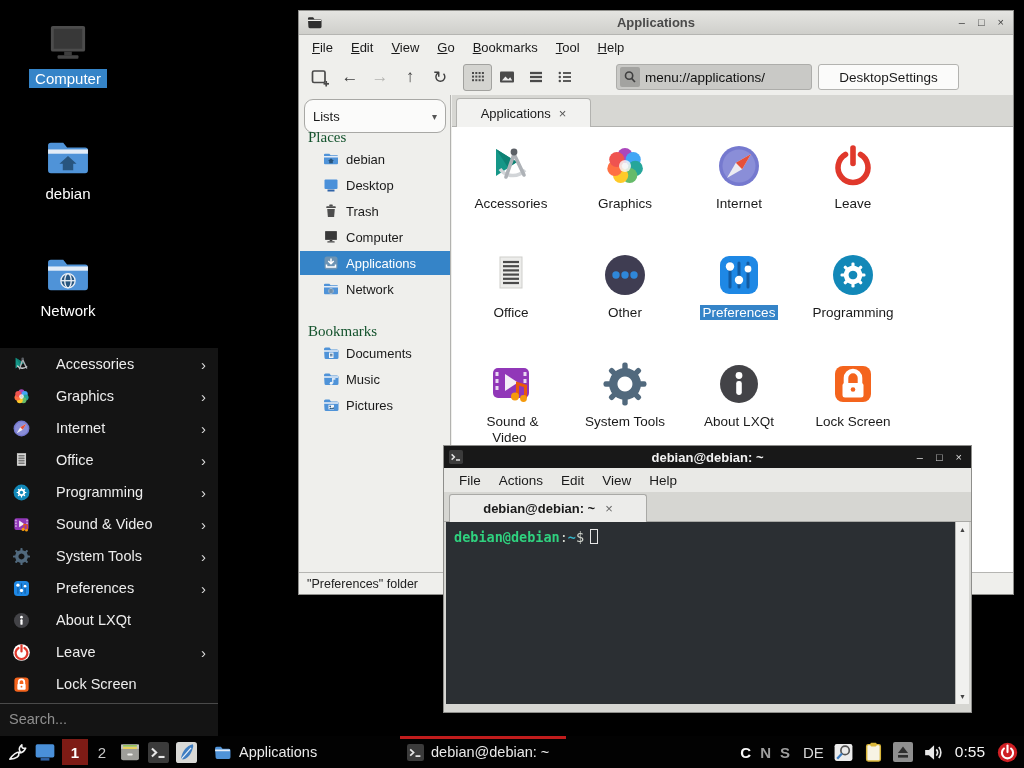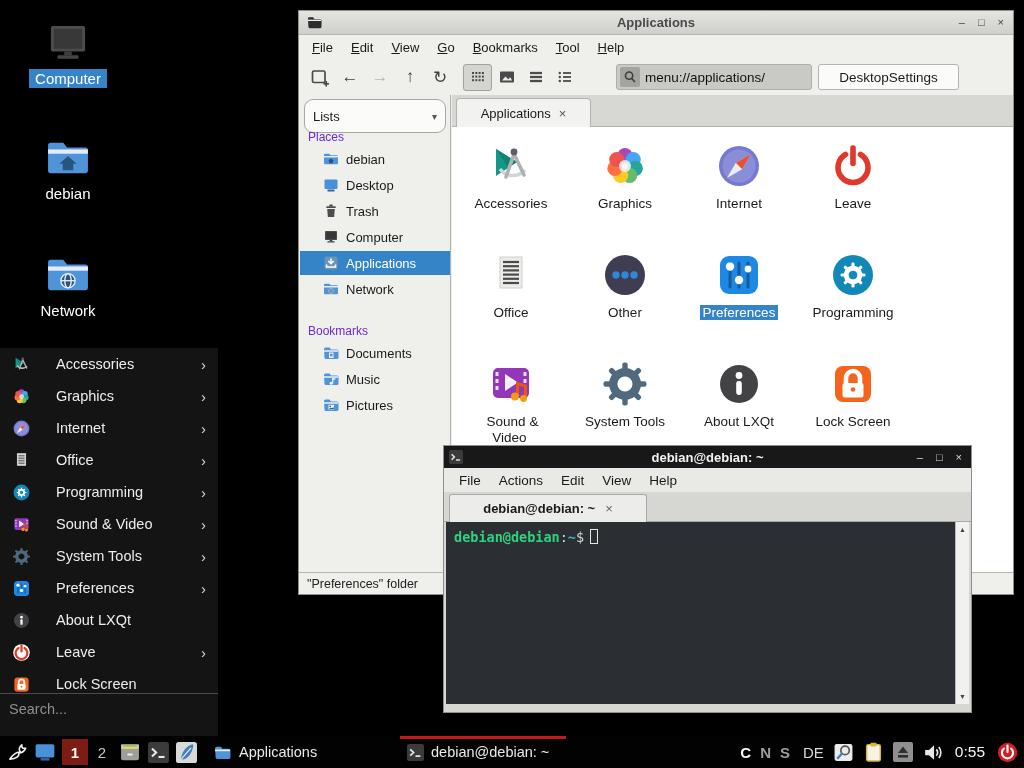--- a/index.html
+++ b/index.html
@@ -10,21 +10,21 @@
   .dicon { position:absolute; width:100px; text-align:center; cursor:default; }
   .dicon .dlabel { display:inline-block; margin-top:4px; font-size:15px; color:#fff; padding:1px 6px; }
   .dicon .dlabel.sel { background:#3584c8; }
 
   
   #app-menu { position:absolute; left:0; top:348px; width:218px; height:388px; background:#141414; z-index:4; }
   .mitem { position:relative; height:32px; display:flex; align-items:center; color:#ededed; font-size:14.5px; }
   .mitem svg { position:absolute; left:12px; }
   .mitem .mlabel { position:absolute; left:56px; }
   .mitem .chev { position:absolute; right:12px; color:#dcdcdc; font-size:15px; }
-  #menu-search { position:absolute; left:0; right:0; bottom:12px; height:31px; border-top:1px solid #4a4a4a; display:flex; align-items:center; padding-left:9px; color:#8f8f8f; font-size:14.5px; }
+  #menu-search { position:absolute; left:0; right:0; bottom:2px; height:31px; border-top:1px solid #4a4a4a; display:flex; align-items:center; padding-left:9px; color:#8f8f8f; font-size:14.5px; }
 
   
   .titlebtns { display:flex; gap:13px; align-items:center; padding-right:9px; }
   .titlebtns span { font-size:11px; line-height:1; }
 
   
   #fm { position:absolute; left:298px; top:10px; width:716px; height:585px; background:#efefec; border:1px solid #8f8f8c; z-index:1; }
   #fm-title { position:absolute; left:0; top:0; width:100%; height:24px; background:linear-gradient(#e4e4e1,#cfcfcb); display:flex; align-items:center; border-bottom:1px solid #b5b5b2; }
   #fm-title .ticon { margin-left:8px; }
   #fm-title .ttext { position:absolute; left:0; right:0; text-align:center; font-weight:bold; color:#4a4a4a; }
@@ -40,21 +40,21 @@
   .vbtn.pressed { background:#d4d4d0; border:1px solid #a2a29f; border-radius:3px; }
   #fm-address { position:absolute; left:317px; top:53px; width:196px; height:26px; background:#c9c9c6; border:1px solid #adadaa; border-radius:3px; display:flex; align-items:center; }
   #fm-address .srch { width:20px; height:20px; background:#a3a3a0; border-radius:2px; margin:0 5px 0 3px; display:flex; align-items:center; justify-content:center; }
   #fm-address .atext { font-size:13.5px; color:#111; }
   #fm-settings-btn { position:absolute; left:519px; top:53px; width:141px; height:26px; background:#fbfbfa; border:1px solid #b3b3b0; border-radius:3px; display:flex; align-items:center; justify-content:center; font-size:13.5px; }
 
   #fm-side { position:absolute; left:0; top:84px; width:152px; bottom:22px; background:#efefec; border-right:1px solid #b2b2af; }
   #fm-combo { position:absolute; left:5px; top:88px; width:142px; height:24px; background:#fbfbfa; border:1px solid #a8a8a5; border-radius:9px; display:flex; align-items:center; padding:16px 8px; }
   #fm-combo .arrow { margin-left:auto; font-size:10px; color:#555; }
   .srow { position:absolute; left:1px; width:150px; height:24px; display:flex; align-items:center; }
-  .srow.hdr { font-size:12px; color:#6d28d9; padding-left:8px; }
+  .srow.hdr { font-size:15px; color:#14532d; padding-left:8px;font-family:Liberation Serif, serif; }
   .srow svg { margin-left:23px; }
   .srow .slabel { margin-left:7px; }
   .srow.sel { background:#3584c8; color:#fff; }
 
   #fm-tabstrip { position:absolute; left:153px; top:84px; right:0; height:32px; background:#d7d7d3; border-bottom:1px solid #b2b2af; }
   #fm-tab { position:absolute; left:4px; top:3px; width:135px; height:29px; background:#f2f2f0; border:1px solid #b2b2af; border-bottom:none; border-radius:4px 4px 0 0; display:flex; align-items:center; justify-content:center; gap:8px; }
   #fm-tab .x { color:#555; font-size:13px; }
   #fm-view { position:absolute; left:153px; top:116px; right:0; bottom:22px; background:#fff; }
   .cell { position:absolute; width:108px; height:104px; text-align:center; }
   .cell svg { margin-top:2px; }

